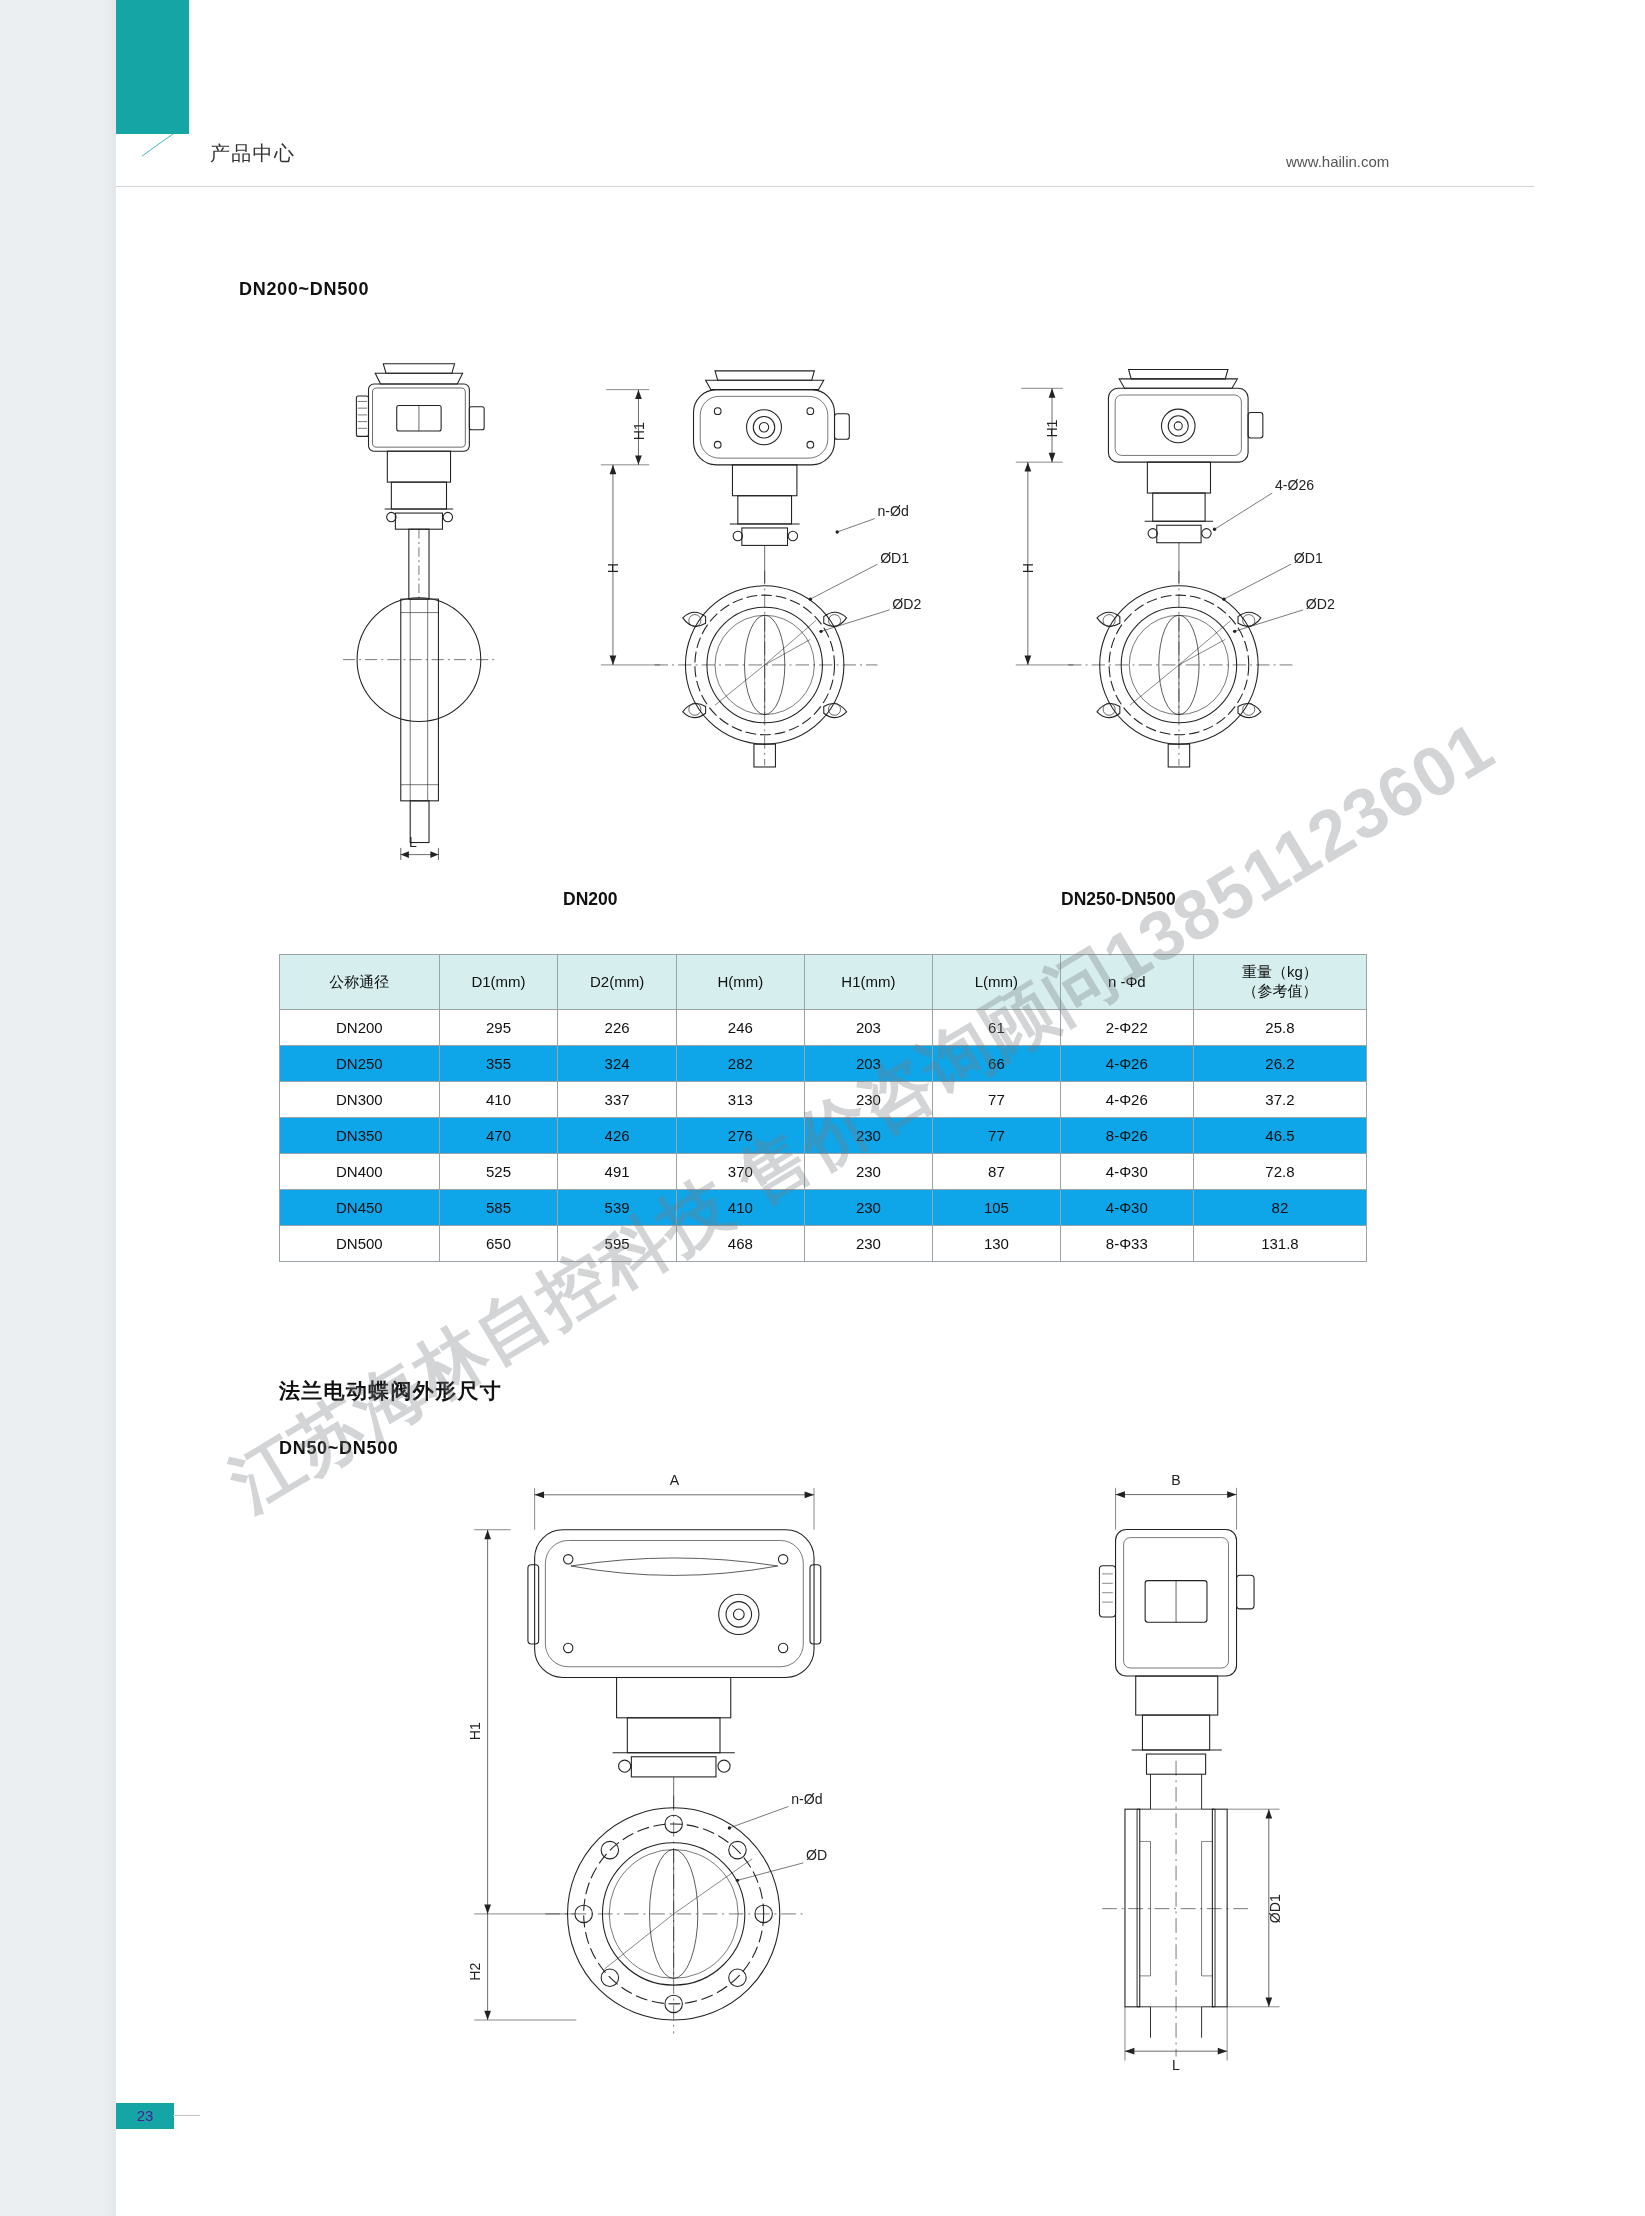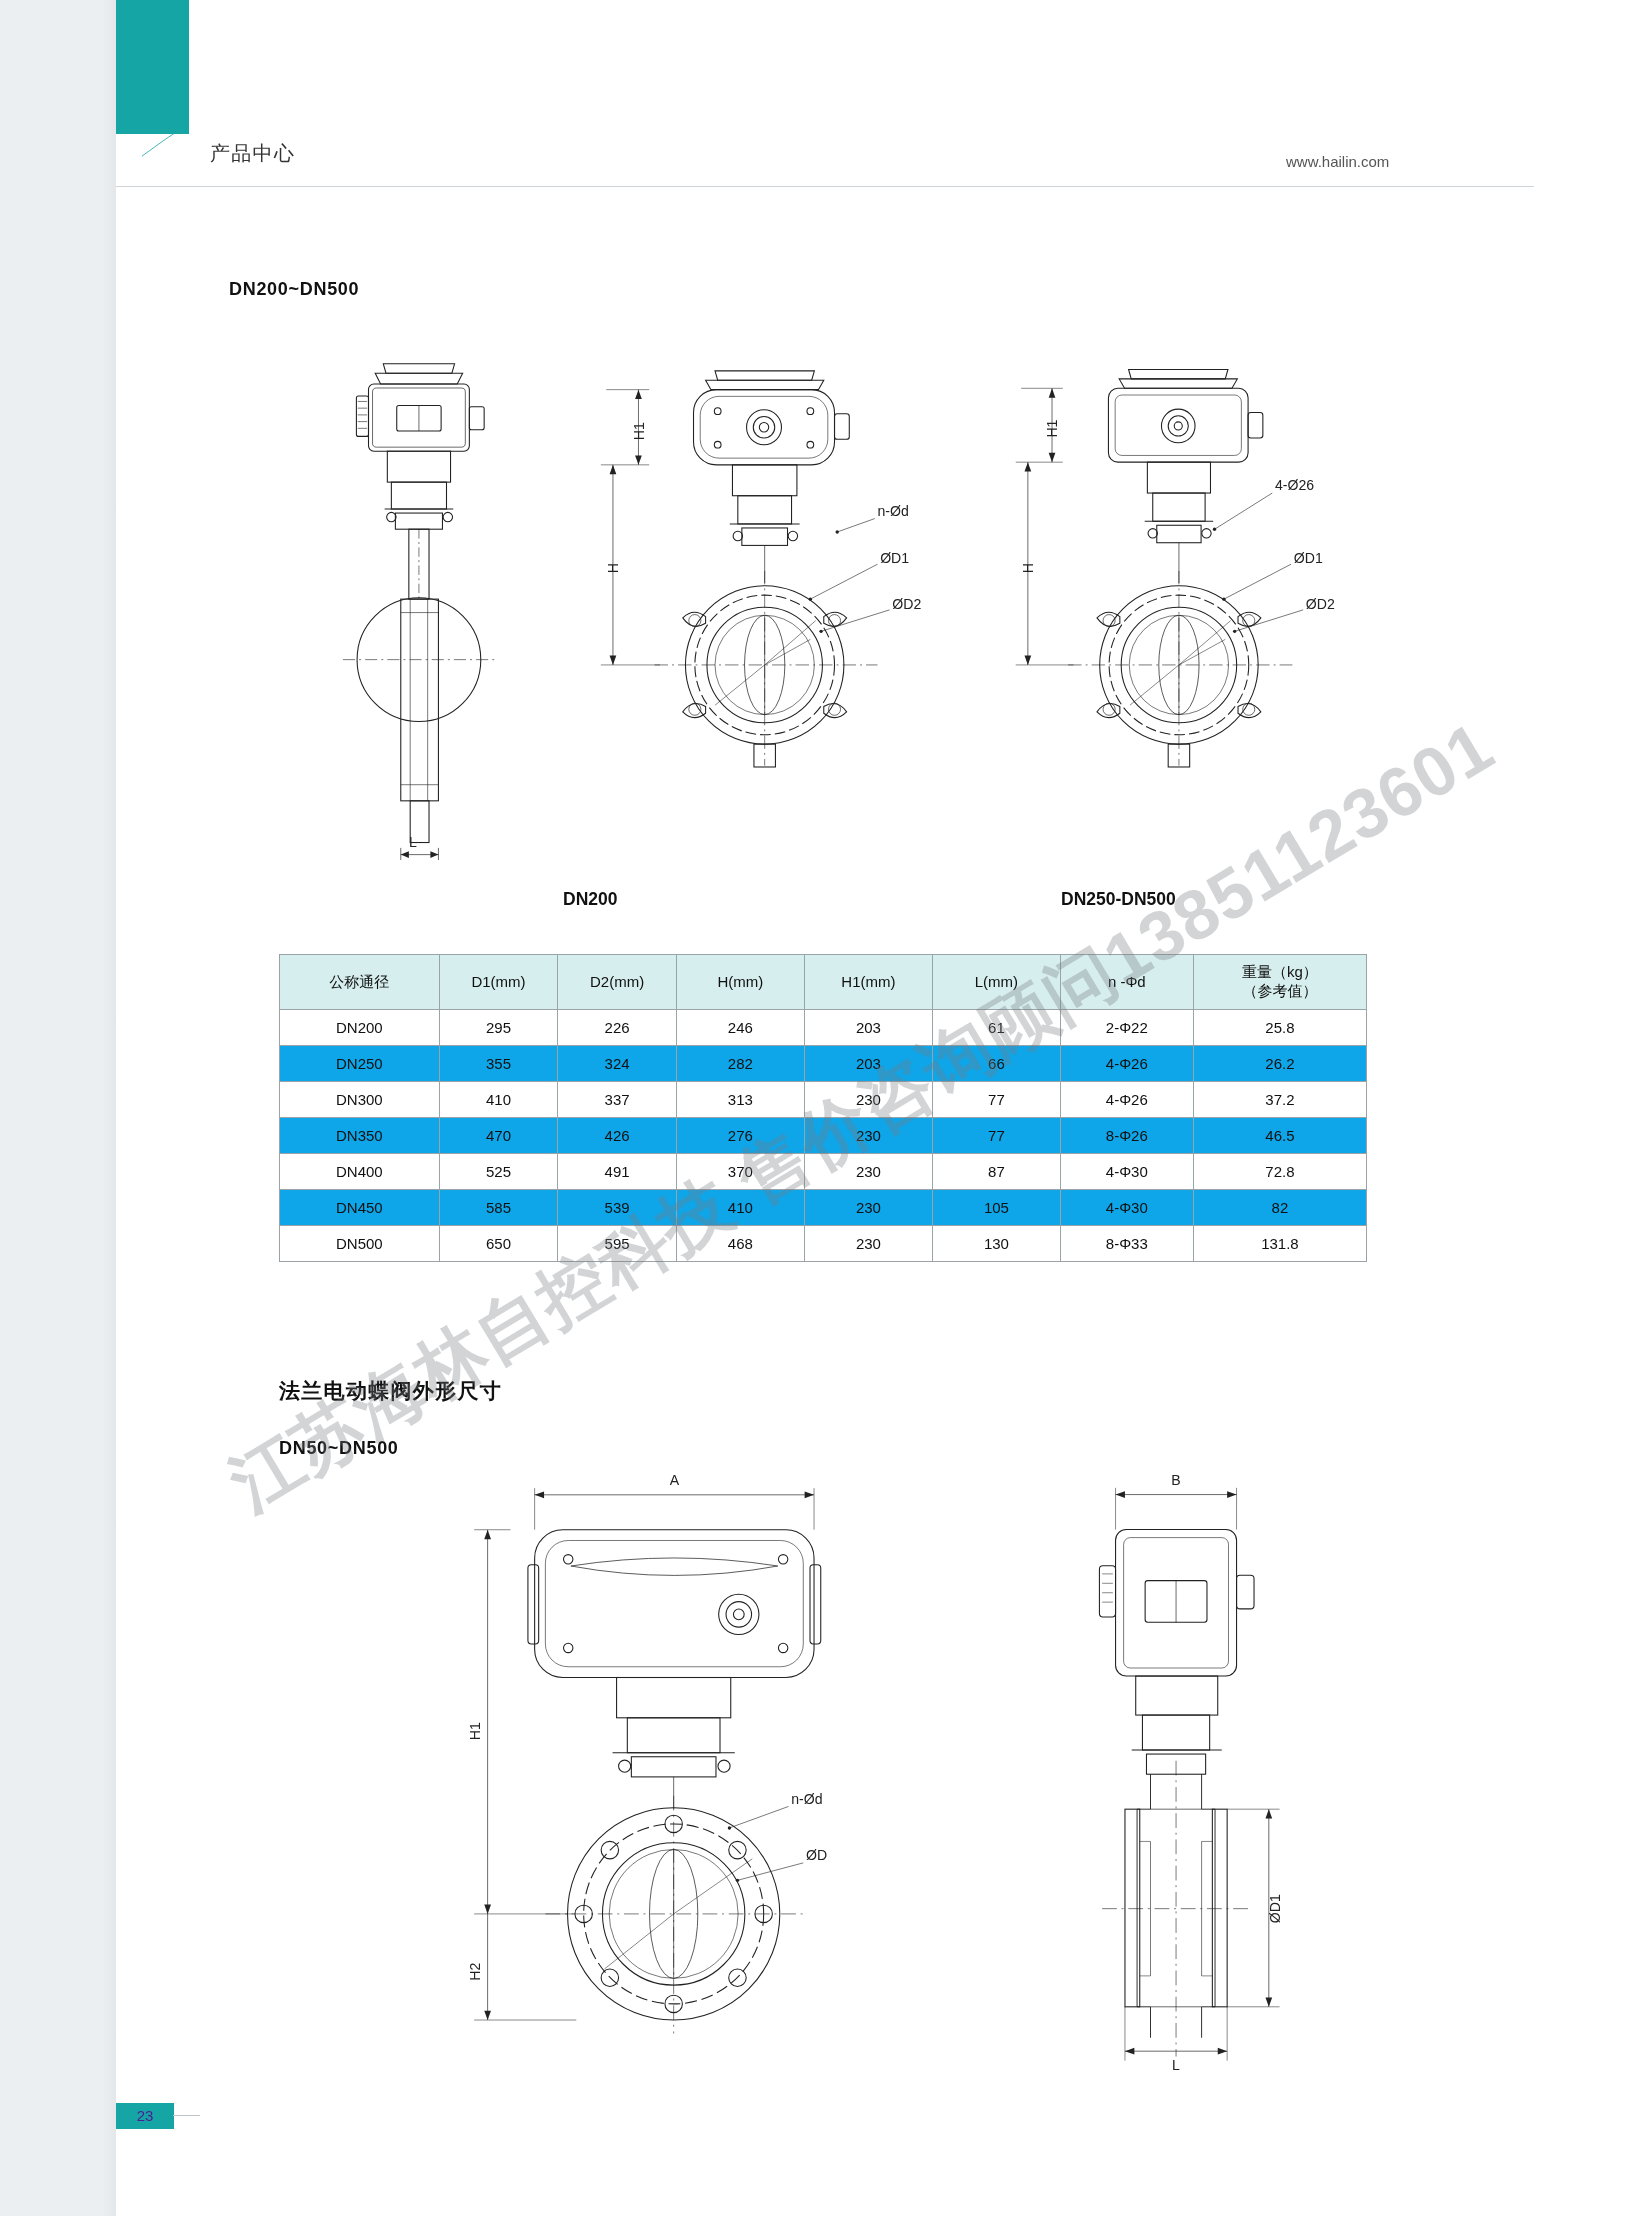--- a/index.html
+++ b/index.html
@@ -44,21 +44,21 @@
     font-size:20px; letter-spacing:1.3px; color:#333;margin-left:8px;
   }
   .header-url {
     position:absolute; left:1170px; top:153px; width:262px;
     text-align:left; font-size:15px; color:#555;
   }
   
   .sec-label {
     position:absolute; font-weight:bold; color:#111;
   }
-  #label-dn200-500 { left:229px; top:279px; font-size:18px; letter-spacing:0.7px;}
+  #label-dn200-500 { left:239px; top:279px; font-size:18px; letter-spacing:0.7px;}
   #cap-dn200 { left:563px; top:889px; font-size:17.5px; font-weight:bold;}
   #cap-dn250-500 { left:1061px; top:889px; font-size:17.5px; font-weight:bold;}
   #sec-flange-title { left:279px; top:1377px; font-size:21px; font-weight:bold; letter-spacing:1.3px;}
   #label-dn50-500 { left:279px; top:1438px; font-size:18px; font-weight:bold; letter-spacing:0.7px;}
 
   
   .dwg { position:absolute; }
   .dimtxt { font-size:21px; fill:#222; font-family:"Liberation Sans", sans-serif; }
 
   

